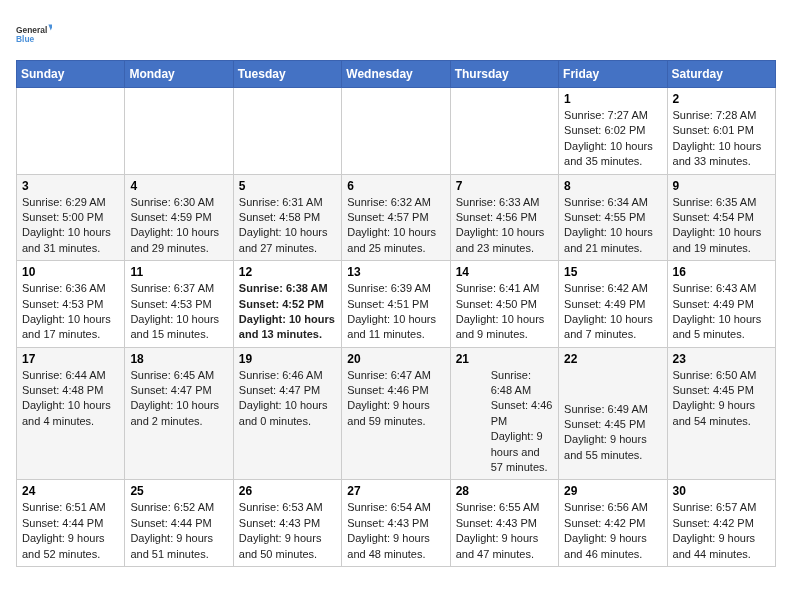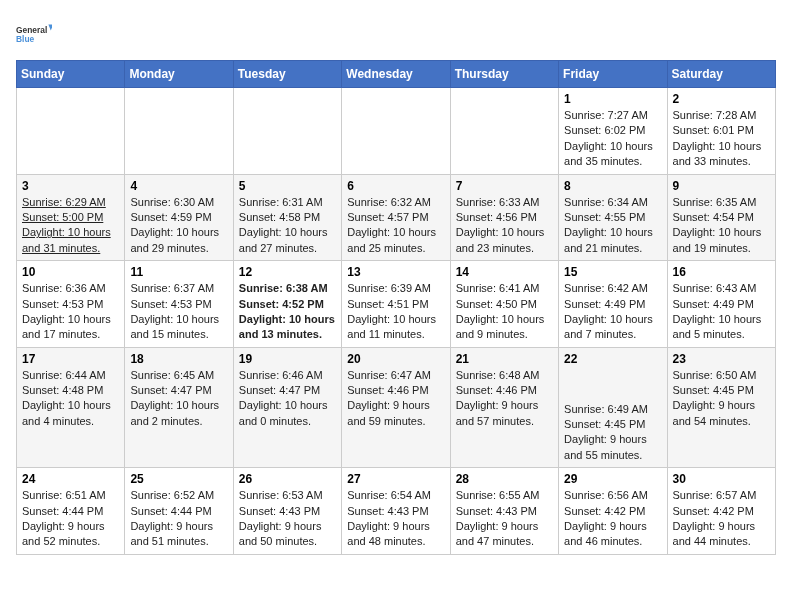--- a/index.html
+++ b/index.html
@@ -124,21 +124,21 @@
         <td>
           <div class="day-number">2</div>
           <div class="day-info" style="white-space: pre-line;">Sunrise: 7:28 AM
 Sunset: 6:01 PM
 Daylight: 10 hours and 33 minutes.</div>
         </td>
       </tr>
       <tr class="row-even">
         <td>
           <div class="day-number">3</div>
-          <div class="day-info" style="white-space: pre-line; text-decoration: underline;">Sunrise: 6:29 AM
+          <div class="day-info" style="white-space: pre-line;">Sunrise: 6:29 AM
 Sunset: 5:00 PM
 Daylight: 10 hours and 31 minutes.</div>
         </td>
         <td>
           <div class="day-number">4</div>
           <div class="day-info" style="white-space: pre-line;">Sunrise: 6:30 AM
 Sunset: 4:59 PM
 Daylight: 10 hours and 29 minutes.</div>
         </td>
         <td>
@@ -236,21 +236,21 @@
 Daylight: 10 hours and 0 minutes.</div>
         </td>
         <td>
           <div class="day-number">20</div>
           <div class="day-info" style="white-space: pre-line;">Sunrise: 6:47 AM
 Sunset: 4:46 PM
 Daylight: 9 hours and 59 minutes.</div>
         </td>
         <td>
           <div class="day-number">21</div>
-          <div class="day-info" style="white-space: pre-line;">Sunrise: 6:48 AM
+          <div class="day-info" style="white-space: pre-line; margin-left: 35px;">Sunrise: 6:48 AM
 Sunset: 4:46 PM
 Daylight: 9 hours and 57 minutes.</div>
         </td>
         <td>
           <div class="day-number">22</div>
           <div class="day-info" style="white-space: pre-line; margin-top: 36px;">Sunrise: 6:49 AM
 Sunset: 4:45 PM
 Daylight: 9 hours and 55 minutes.</div>
         </td>
         <td>

